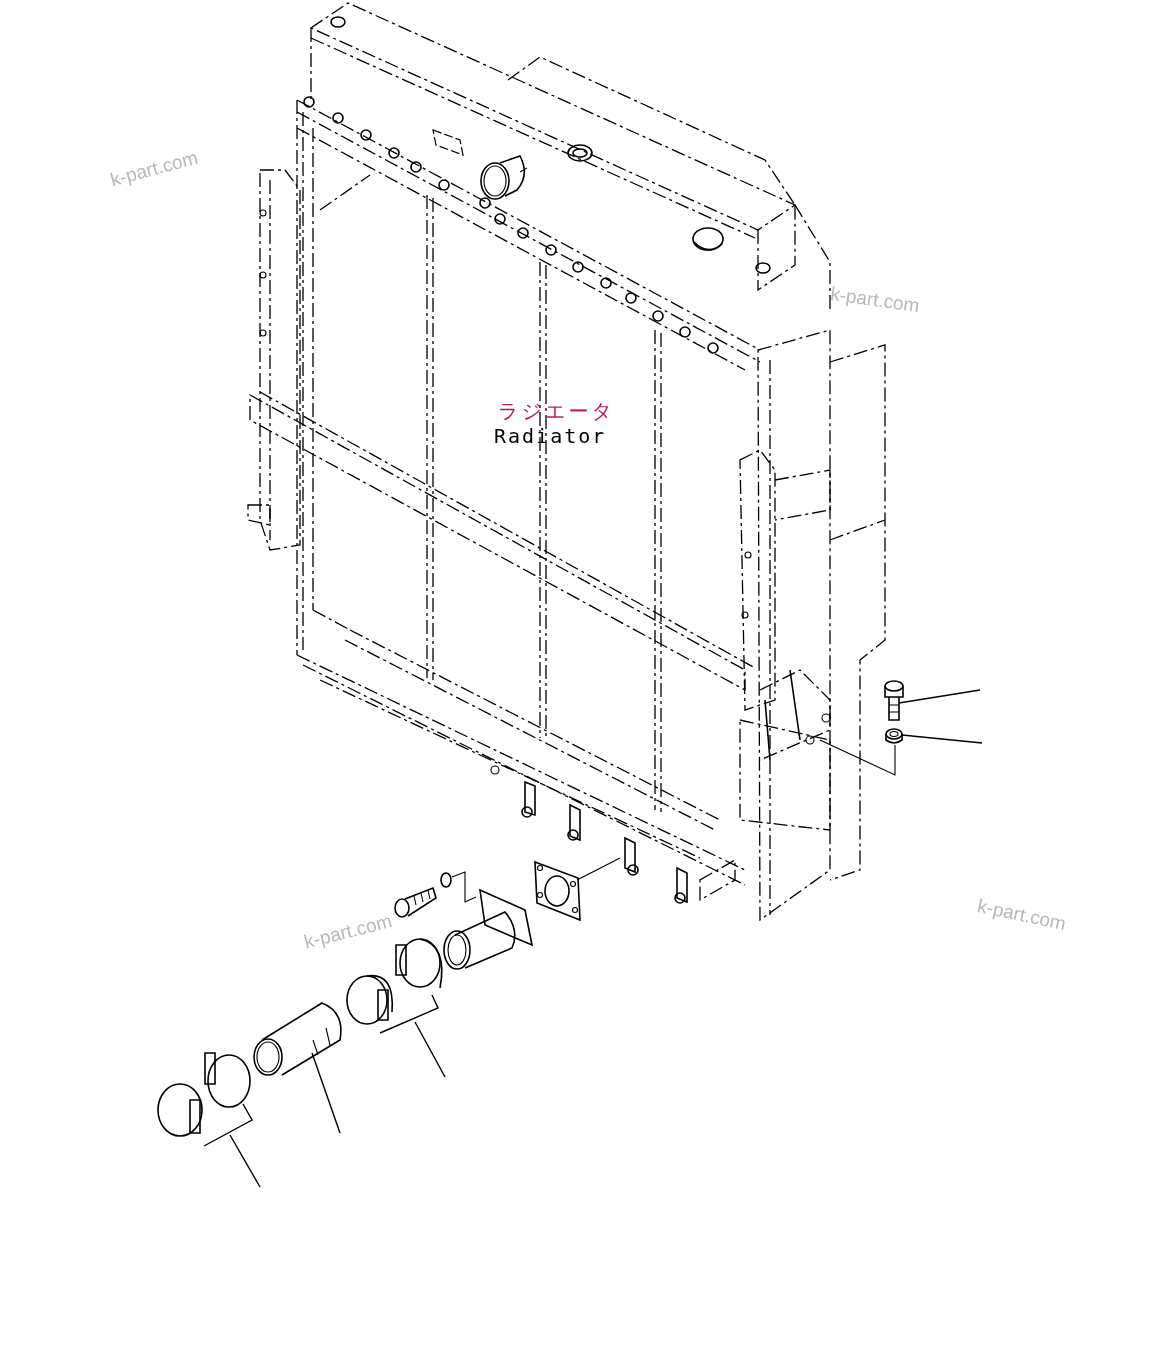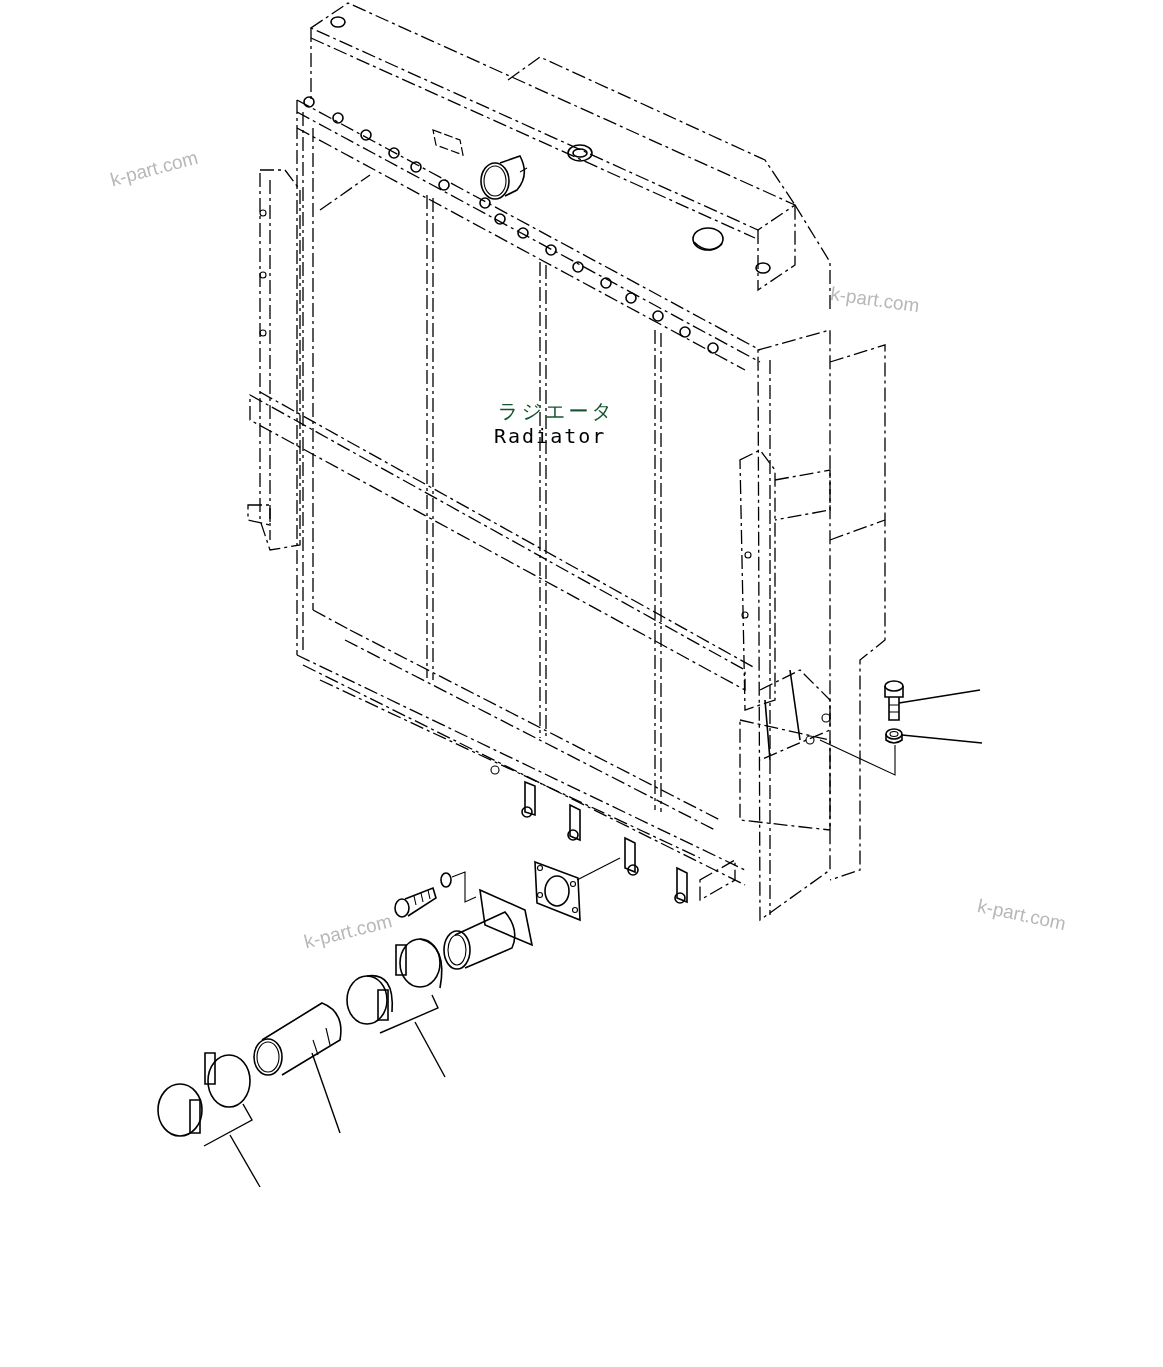--- a/index.html
+++ b/index.html
@@ -3,21 +3,21 @@
   <meta charset="utf-8">
   <style>
     html, body { margin:0; padding:0; background:#ffffff; }
     body { width:1163px; height:1367px; position:relative; overflow:hidden; font-family:"DejaVu Sans Mono", monospace; }
     #diagram { position:absolute; left:0; top:0; }
     .solid { fill:none; stroke:#000; stroke-width:1.6; }
     .thin { fill:none; stroke:#000; stroke-width:1.1; }
     .dash { fill:none; stroke:#000; stroke-width:1.3; stroke-dasharray:14 4 3 4; }
     .dash2 { fill:none; stroke:#000; stroke-width:1.2; stroke-dasharray:9 3; }
     .leader { fill:none; stroke:#000; stroke-width:1.4; }
-    .label-jp { position:absolute; left:498px; top:398px; font-size:20px; letter-spacing:3px; color:#14532d; font-family:"DejaVu Sans", sans-serif; }
+    .label-jp { position:absolute; left:498px; top:398px; font-size:20px; letter-spacing:3px; color:#be185d; font-family:"DejaVu Sans", sans-serif; }
     .label-en { position:absolute; left:494px; top:424px; font-size:20px; letter-spacing:2px; color:#000; font-family:"DejaVu Sans Mono", monospace;text-align:center; }
     .wm { position:absolute; color:#b8b8b8; font-family:"Liberation Sans", sans-serif; font-size:19px; white-space:nowrap; transform-origin:left top; }
   </style>
 </head>
 <body>
 
 <svg id="diagram" width="1163" height="1367" viewBox="0 0 1163 1367" xmlns="http://www.w3.org/2000/svg">
 
   <g>
     <path class="dash" d="M311 28 L348 3 L795 205 L758 230 Z"></path>

